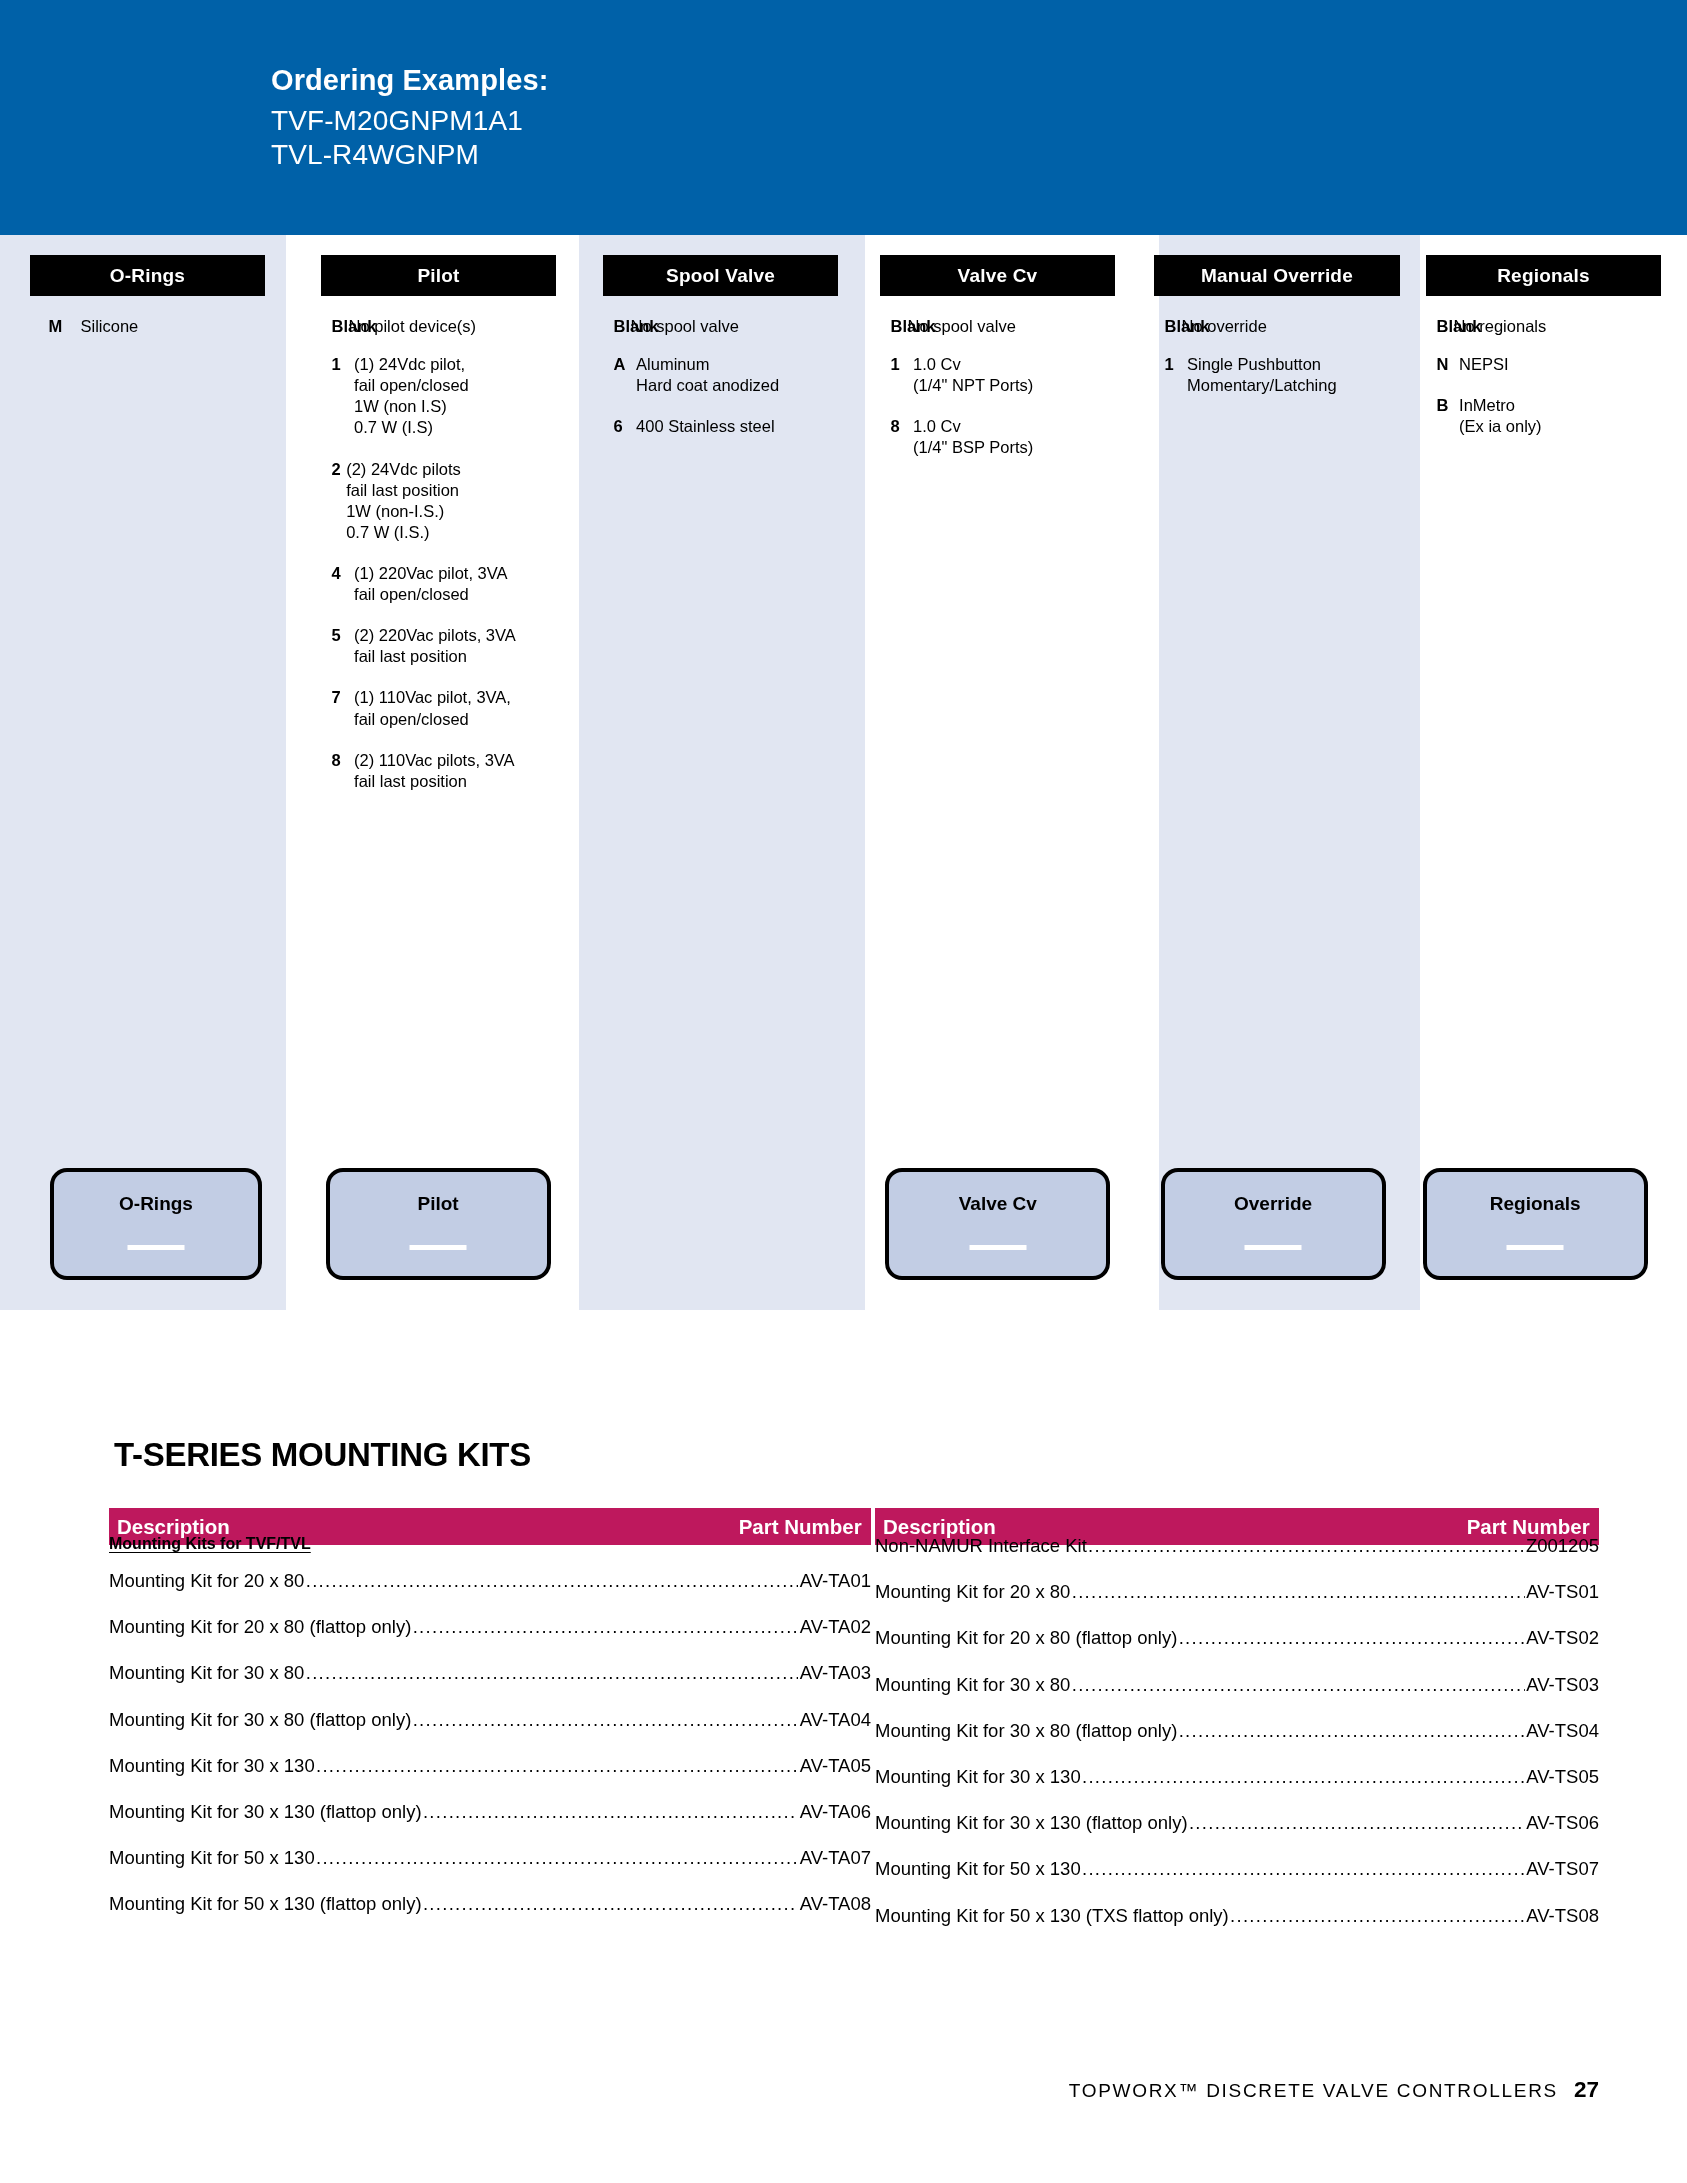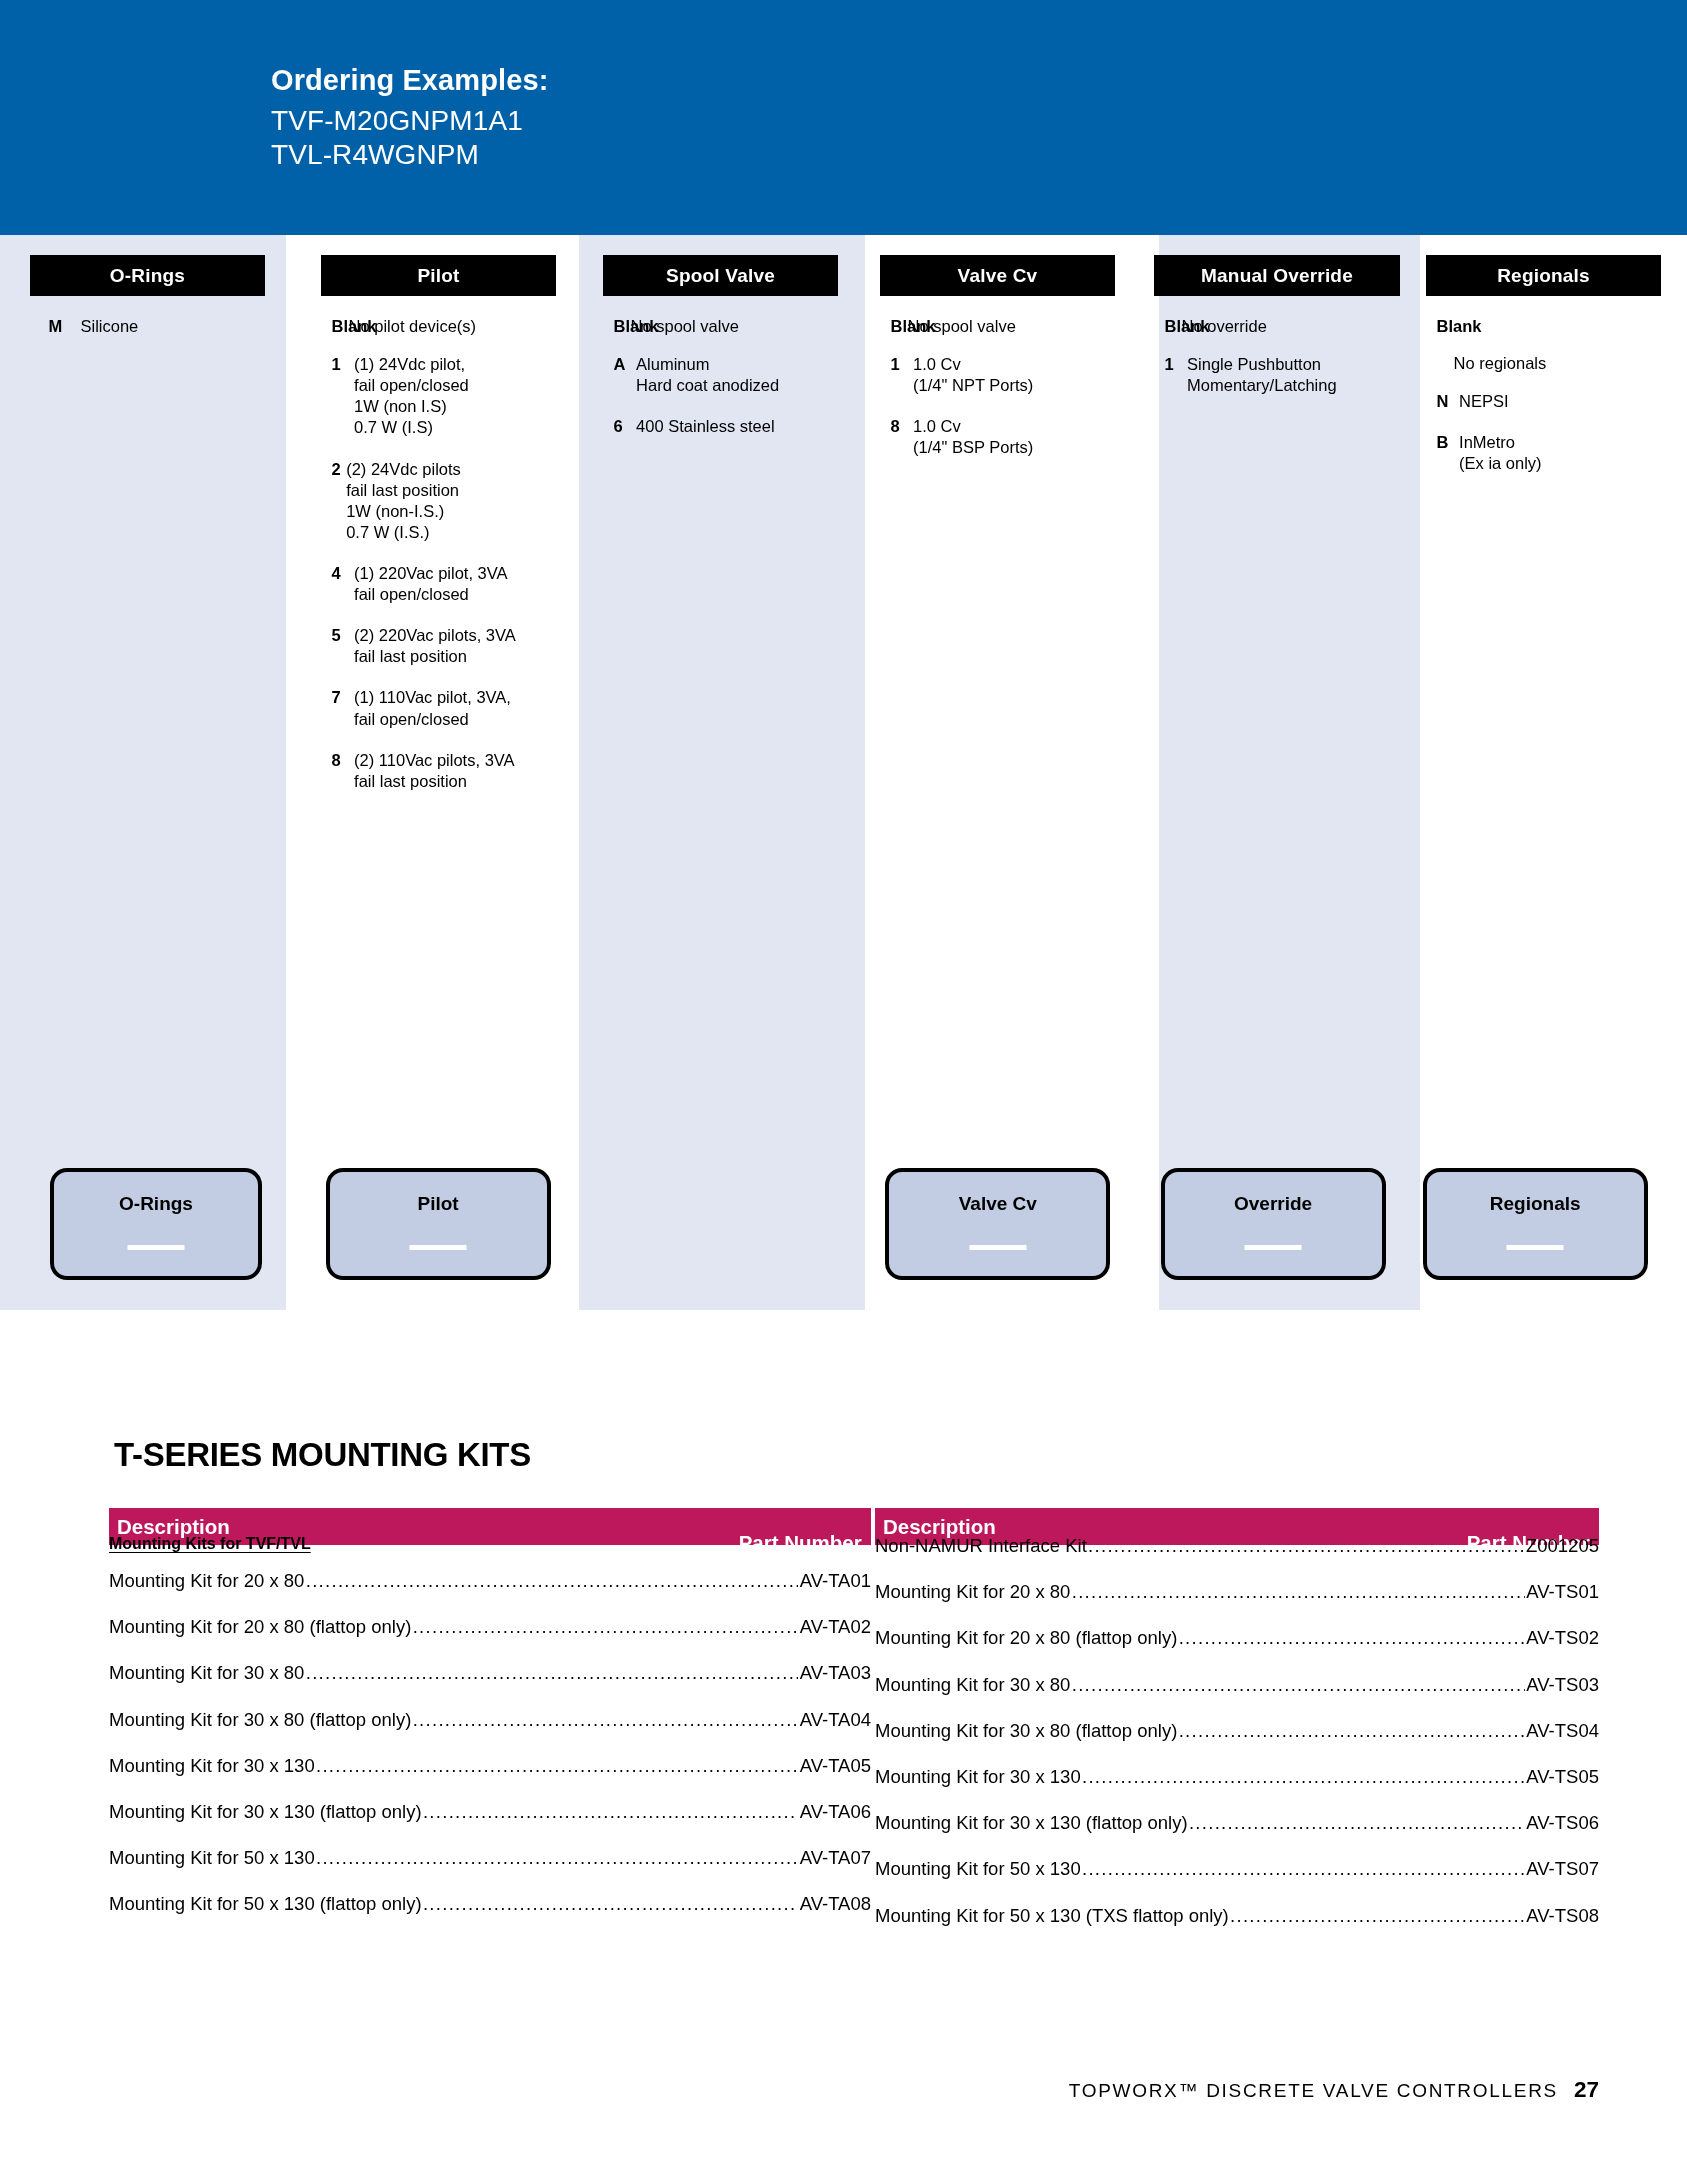--- a/index.html
+++ b/index.html
@@ -169,21 +169,20 @@
     top: 6.6px;
     font-size: 20.5px;
     font-weight: bold;
   }
   .kits-head .hr {
     position: absolute;
     right: 9.3px;
     top: 6.6px;
     font-size: 20.5px;
     font-weight: bold;
-    margin-top: 16px;
   }
 
   .kits-table { position: absolute; }
   .kits-table.left  { left: 109px;  top: 1535px; width: 762px; }
   .kits-table.right { left: 875px; top: 1535px; width: 724px; }
 
   .kits-subhead {
     font-size: 16px;
     font-weight: bold;
     text-decoration: underline;
@@ -367,21 +366,21 @@
       <div class="sel-box-label">Override</div>
       <div class="sel-box-blank"></div>
     </div>
   </div>
 
   <div class="col" style="left:1426px; width:235px;">
     <div class="col-header">Regionals</div>
     <div class="col-body" style="padding-left:10.6px;">
       <div class="opt" style="margin-bottom:17px;">
         <span class="opt-code" style="width:0;">Blank</span>
-        <span class="opt-desc" style="margin-left:17px;margin-top:37px;">No regionals</span>
+        <span class="opt-desc" style="margin-left:17px;">No regionals</span>
       </div>
       <div class="opt">
         <span class="opt-code" style="width:22.5px;">N</span>
         <span class="opt-desc">NEPSI</span>
       </div>
       <div class="opt">
         <span class="opt-code" style="width:22.5px;">B</span>
         <span class="opt-desc">InMetro
 (Ex ia only)</span>
       </div>

